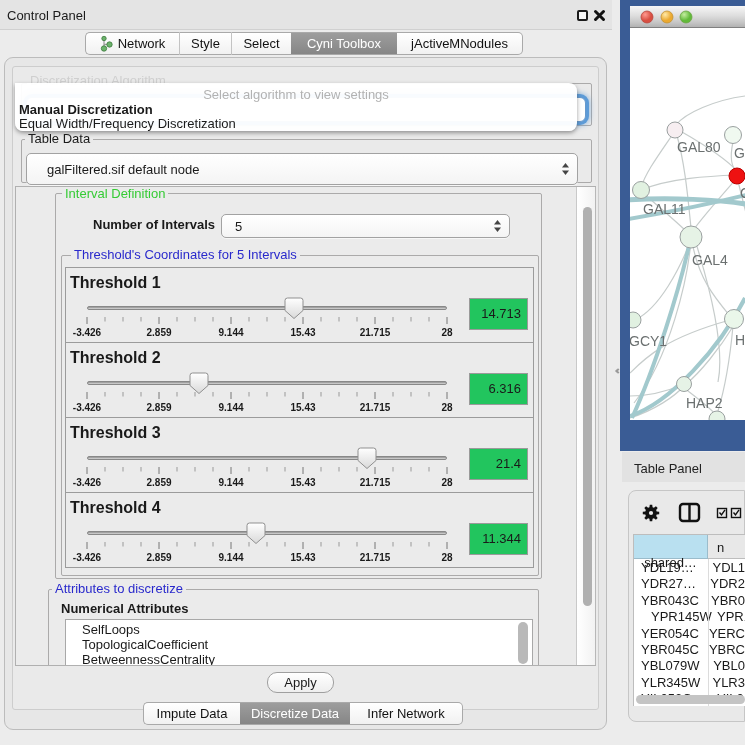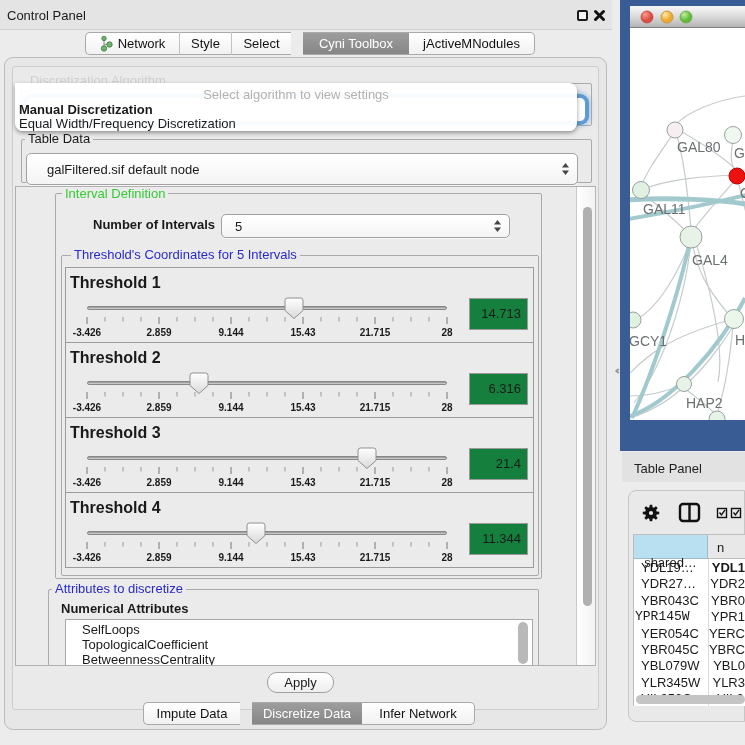--- a/index.html
+++ b/index.html
@@ -3,30 +3,30 @@
 <meta charset="utf-8">
 <style>
 * { margin:0; padding:0; box-sizing:border-box; }
 html,body { width:745px; height:745px; overflow:hidden; }
 body { background:#ececec; font-family:"Liberation Sans", sans-serif; color:#1a1a1a; position:relative; }
 .abs { position:absolute; }
 .seg { position:absolute; display:flex; font-size:13px; }
 .seg .tb { background:linear-gradient(#ffffff,#f1f1f1); border-top:1px solid #a9a9a9; border-bottom:1px solid #a9a9a9; display:flex; align-items:center; justify-content:center; color:#111; position:relative; }
 .seg .tb.first { border-left:1px solid #a9a9a9; border-radius:5px 0 0 5px; }
 .seg .tb.last { border-right:1px solid #a9a9a9; border-radius:0 5px 5px 0; }
-.seg .tb.sel { background:linear-gradient(#9d9d9d,#868686); color:#fff;margin-left:12px; }
+.seg .tb.sel { background:linear-gradient(#9d9d9d,#868686); color:#fff; }
 .seg .sep { width:1px; background:#c3c3c3; }
 .groupbox { position:absolute; border:1px solid #abaaaa; border-radius:2px; }
 .grouplabel { position:absolute; font-size:13px; padding:0 3px; line-height:13px; }
 .combo { position:absolute; background:linear-gradient(#ffffff,#f4f4f4); border:1px solid #a2a2a2; border-radius:5px; font-size:13px; display:flex; align-items:center; box-shadow:0 1px 0 rgba(255,255,255,.6); }
 .combo .arr { position:absolute; right:7px; top:50%; transform:translateY(-50%); }
 .trow { position:absolute; border:1px solid #9b9b9b; background:#ebebeb; left:49px; width:469px; height:76px; }
 .trow .tl { position:absolute; left:4px; top:6px; font-weight:bold; font-size:16px; }
 .track { position:absolute; left:21px; width:360px; top:38px; height:4px; border-radius:2px; background:linear-gradient(#8f8f8f,#d9d9d9); border:0.5px solid #888; }
-.vbox { position:absolute; left:403px; top:30px; width:59px; height:32px; background:#15803d; border:1px solid #9a9a9a; font-size:13px; text-align:right; padding:7px 6px 0 0; }
+.vbox { position:absolute; left:403px; top:30px; width:59px; height:32px; background:#22c55e; border:1px solid #9a9a9a; font-size:13px; text-align:right; padding:7px 6px 0 0; }
 .ticklbl { position:absolute; top:59px; font-size:10px; font-weight:bold; transform:translateX(-50%); }
 </style>
 </head>
 <body>
 
 <div class="abs" style="left:0;top:0;width:612px;height:30px;background:#e4e4e4;border-bottom:1px solid #d0d0d0;"></div>
 <div class="abs" style="left:7px;top:8px;font-size:13px;">Control Panel</div>
 
 <div class="abs" style="left:577px;top:10px;width:11px;height:11px;border:2px solid #1a1a1a;border-radius:2px;background:#f4f4f4;"></div>
 <svg class="abs" style="left:593px;top:9px;" width="13" height="13" viewBox="0 0 13 13">
@@ -382,32 +382,32 @@
 
 <div class="abs" style="left:633px;top:534px;width:112px;height:172px;background:#fff;border-left:1px solid #bdbdbd;border-top:1px solid #bdbdbd;overflow:hidden;font-size:13px;">
   <div style="display:flex;height:24px;">
     <div style="width:74px;background:#b9e0f0;border-right:1px solid #9bbccb;border-bottom:1px solid #9bbccb;text-align:center;padding-top:20px;">shared…</div>
     <div style="flex:1;background:#e8e8e8;border-bottom:1px solid #bdbdbd;padding:5px 0 0 9px;">n</div>
   </div>
   <div style="position:absolute;left:74px;top:24px;bottom:0;width:1px;background:#dcdcdc;"></div>
   <div style="line-height:16.4px;padding-top:1px;">
     <div style="display:flex">
         <div style="width:74px;padding-left:7px;">YDL19…</div>
-        <div style="padding-left:9px;font-weight:bold;">YDL1</div>
+        <div style="padding-left:9px;">YDL1</div>
       </div>
     <div style="display:flex">
         <div style="width:74px;padding-left:7px;">YDR27…</div>
         <div style="padding-left:9px;">YDR2</div>
       </div>
     <div style="display:flex">
         <div style="width:74px;padding-left:7px;">YBR043C</div>
         <div style="padding-left:9px;">YBR0</div>
       </div>
     <div style="display:flex">
-        <div style="width:74px;padding-left:1px;font-family:Liberation Mono, monospace;">YPR145W</div>
+        <div style="width:74px;padding-left:17px;">YPR145W</div>
         <div style="padding-left:9px;">YPR1</div>
       </div>
     <div style="display:flex">
         <div style="width:74px;padding-left:7px;">YER054C</div>
         <div style="padding-left:9px;">YERC</div>
       </div>
     <div style="display:flex">
         <div style="width:74px;padding-left:7px;">YBR045C</div>
         <div style="padding-left:9px;">YBRC</div>
       </div>

